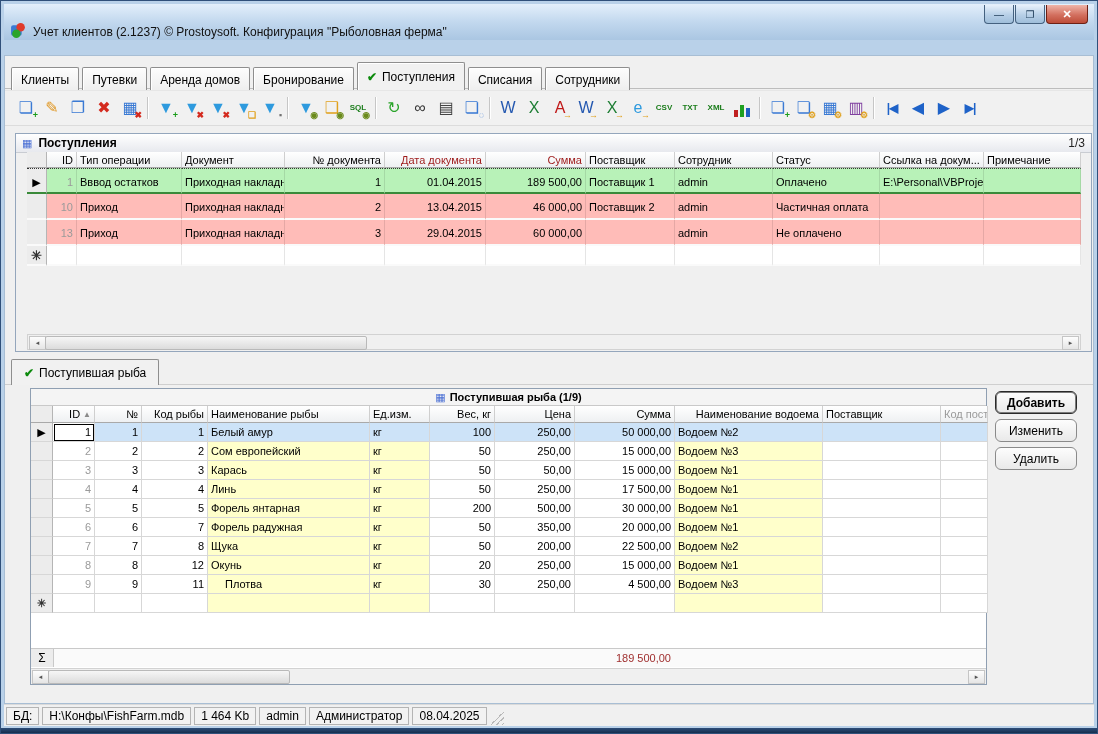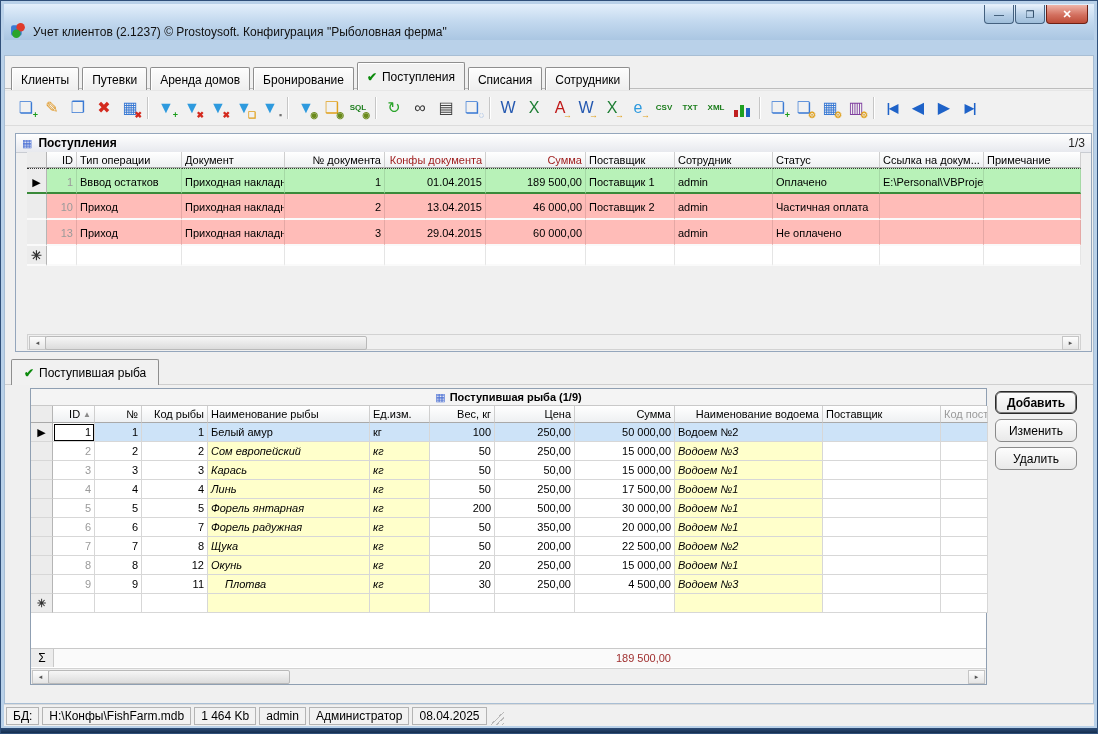--- a/index.html
+++ b/index.html
@@ -59,21 +59,21 @@
   
   .panel2{position:absolute;left:25px;top:332px;width:957px;height:297px;border:1px solid #8f9fb2;background:#fff;box-sizing:border-box;}
   .dtitle{height:16px;line-height:16px;text-align:center;font-size:11px;font-weight:bold;background:#f4f4f4;border-bottom:1px solid #c9c9c9;}
   .dtitle .gicon{color:#4a6fd4;font-weight:normal;margin-right:4px;}
   .g2row{display:flex;white-space:nowrap;}
   .dhcell{height:17px;line-height:17px;font-size:11px;padding:0 3px;box-sizing:border-box;background:linear-gradient(#fff,#eef0f2);border-right:1px solid #cfcfcf;border-bottom:1px solid #a9a9a9;overflow:hidden;flex:0 0 auto;}
   .grayhdr{color:#9a9a9a;}
   .sorticon{font-size:8px;color:#8a8a8a;margin-left:3px;vertical-align:top;}
   .dcell{height:19px;line-height:18px;font-size:11px;padding:0 3px;box-sizing:border-box;border-right:1px solid #d7d7d7;border-bottom:1px solid #d7d7d7;overflow:hidden;flex:0 0 auto;background:#fff;}
   .dsel{background:#ececec !important;border-right:1px solid #b5b5b5;text-align:center;}
-  .dcell.yellow{background:#ffffcb;font-style:italic;}
+  .dcell.yellow{background:#ffffcb;}
   .g2row.rowsel .dcell{background:#cde3f8;}
   .dcell.focuscell{background:#fff !important;outline:1px solid #000;outline-offset:-2px;font-weight:normal;}
   .dcell.idgray{color:#9a9a9a;}
   .sigmarow{position:absolute;left:0;right:0;display:flex;border-top:1px solid #c9c9c9;background:#fafafa;height:18px;}
   .sigmarow .sig{width:22px;text-align:center;font-size:12px;line-height:18px;background:#ececec;border-right:1px solid #c9c9c9;}
   .sigval{position:absolute;font-size:11px;line-height:18px;color:#a03030;text-align:right;}
   
   .sbtn{position:absolute;left:990px;width:82px;height:23px;font-size:12px;font-family:"Liberation Sans",sans-serif;background:linear-gradient(#fdfdfd,#e9e9e9);border:1px solid #8a8a8a;border-radius:6px;}
   .sbtn.def{font-weight:bold;border:1px solid #2a2a2a;box-shadow:0 0 0 1px #7a7a7a inset;}
   
@@ -261,21 +261,21 @@
         <span>Поступления</span>
         <span class="counter">1/3</span>
       </div>
       <div class="gridwrap1" id="grid1">
           <div class="g1row">
             <div class="hcell sel" style="width: 20px;"></div>
             <div class="hcell" style="width: 30px; text-align: right;">ID</div>
             <div class="hcell" style="width: 105px; text-align: left;">Тип операции</div>
             <div class="hcell" style="width: 103px; text-align: left;">Документ</div>
             <div class="hcell" style="width: 100px; text-align: right;">№ документа</div>
-            <div class="hcell redhdr" style="width: 101px; text-align: right;">Конфы документа</div>
+            <div class="hcell redhdr" style="width: 101px; text-align: right;">Дата документа</div>
             <div class="hcell redhdr" style="width: 100px; text-align: right;">Сумма</div>
             <div class="hcell" style="width: 89px; text-align: left;">Поставщик</div>
             <div class="hcell" style="width: 98px; text-align: left;">Сотрудник</div>
             <div class="hcell" style="width: 107px; text-align: left;">Статус</div>
             <div class="hcell" style="width: 104px; text-align: left;">Ссылка на докум...</div>
             <div class="hcell" style="width: 97px; text-align: left;">Примечание</div>
           </div>
           <div class="g1row green selrow">
             <div class="cell sel" style="width: 20px;">▶</div>
             <div class="cell idcell" style="width: 30px; text-align: right;">1</div>

